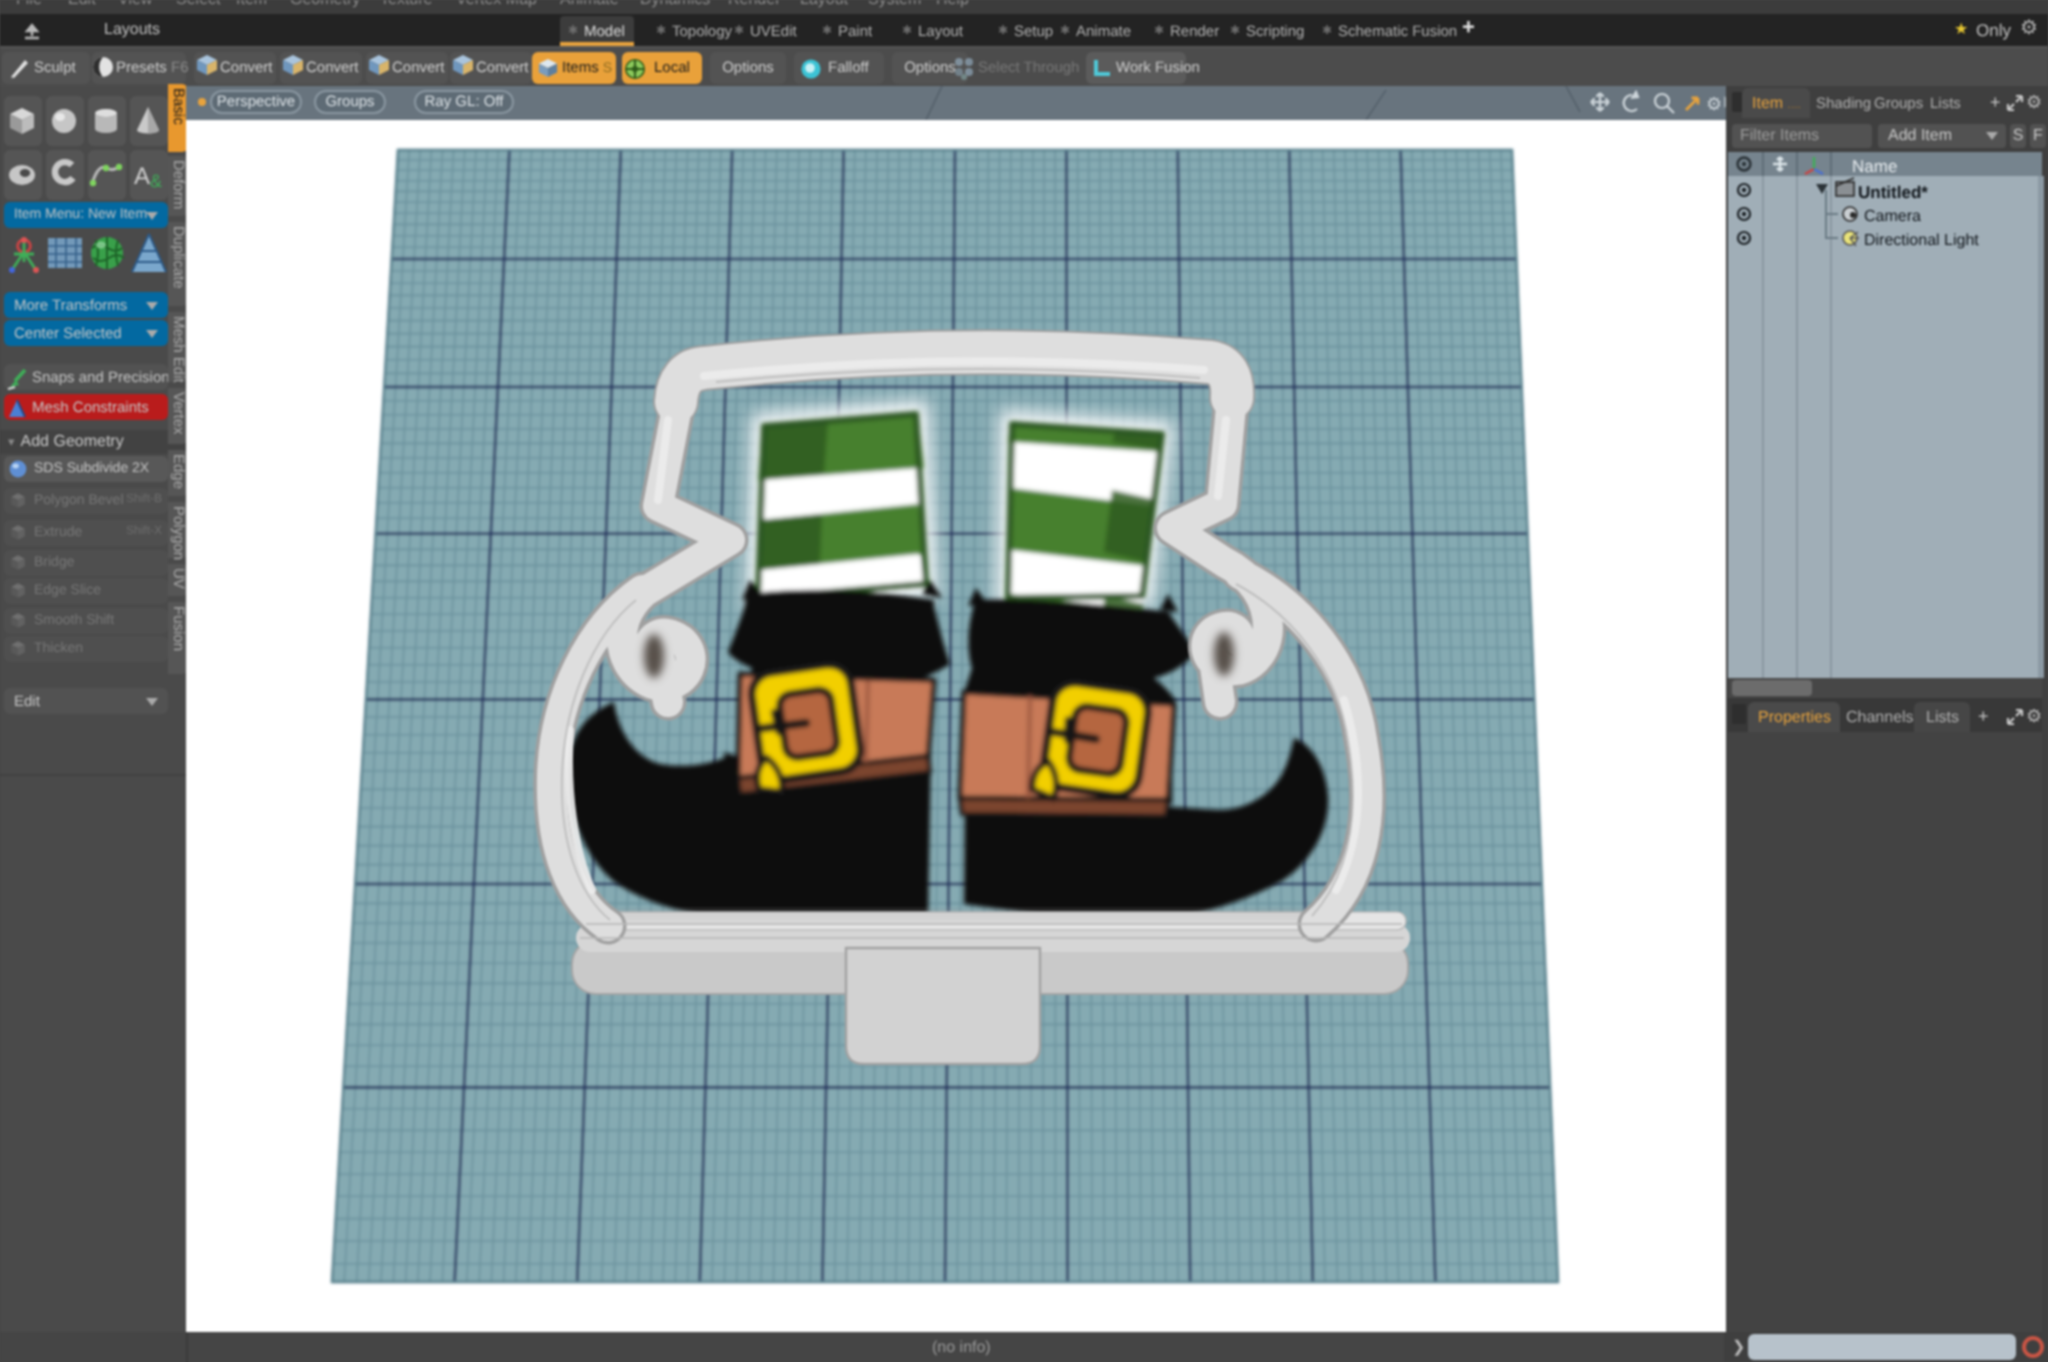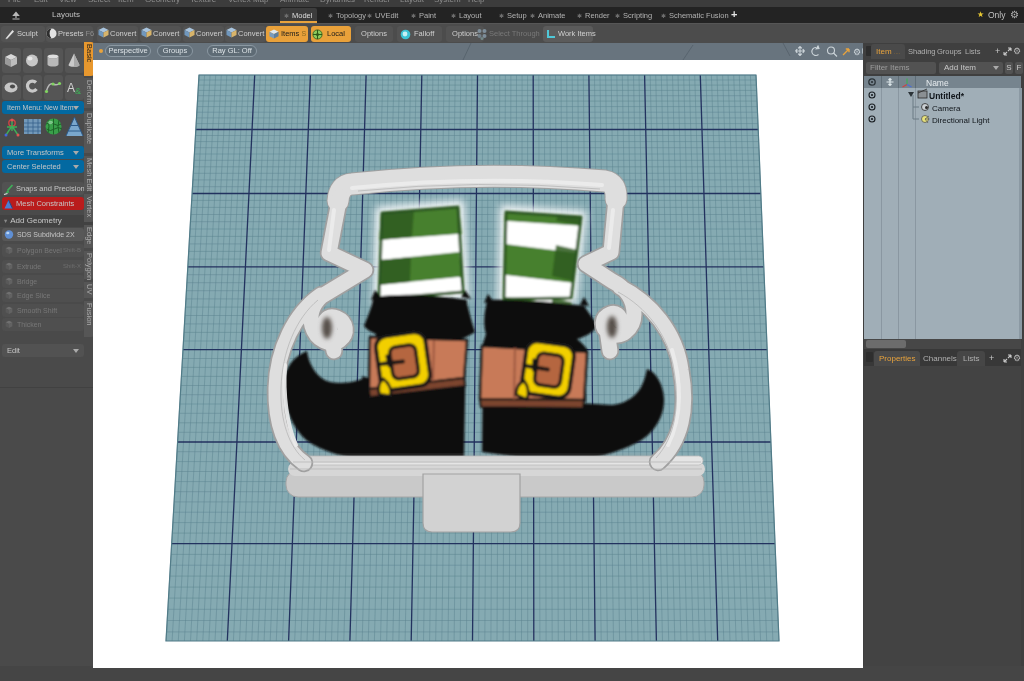--- a/index.html
+++ b/index.html
@@ -119,21 +119,21 @@
       </svg>
       <div class="tbtn" style="left:446px;width:38px">Options</div>
       <div style="position:absolute;left:489px;top:2px;height:16px;font-size:7.5px;line-height:16px;color:#787878">Select Through</div>
       <svg width="12" height="12" viewBox="0 0 12 12" style="position:absolute;left:476px;top:4px" opacity="0.6">
         <circle cx="3.5" cy="3" r="2" fill="#9db8cc"></circle>
         <circle cx="8.5" cy="3" r="2" fill="#9db8cc"></circle>
         <circle cx="3.5" cy="8" r="2" fill="#88a0b0"></circle>
         <circle cx="8.5" cy="8" r="2" fill="#9db8cc"></circle>
         <circle cx="6" cy="10.5" r="1.5" fill="#8aa"></circle>
       </svg>
-      <div class="tbtn" style="left:543px;width:50px;text-align:left;padding-left:15px;background:#5b5b5b">Work Items</div>
+      <div class="tbtn" style="left:543px;width:50px;text-align:left;padding-left:15px;background:#5b5b5b">Work Fusion</div>
       <svg width="10" height="10" viewBox="0 0 10 10" style="position:absolute;left:546px;top:5px">
         <path d="M2 1 V8 H9" stroke="#4fc8d8" stroke-width="2" fill="none"></path>
       </svg>
     </div>
     <div class="abs sidebar">
       <div style="position:absolute;left:2px;top:5px;width:19px;height:25px;background:#555;border-radius:3px"></div>
       <svg width="18" height="18" viewBox="0 0 18 18" style="position:absolute;left:2px;top:8px">
         <polygon points="9,3 15,6 9,9 3,6" fill="#d8d8d8"></polygon>
         <polygon points="3,6 9,9 9,16 3,13" fill="#9a9a9a"></polygon>
         <polygon points="9,9 15,6 15,13 9,16" fill="#bcbcbc"></polygon>
@@ -466,12 +466,20 @@
       <div style="position:absolute;left:11px;top:308px;height:15px;background:#4a4a4a;border-radius:3px 3px 0 0;color:#e8a33d;font-size:8px;line-height:15px;padding:0 5px">Properties</div>
       <div style="position:absolute;left:57px;top:308px;height:15px;color:#b0b0b0;font-size:8px;line-height:15px;padding:0 3px">Channels</div>
       <div style="position:absolute;left:94px;top:308px;height:15px;background:#464646;border-radius:3px 3px 0 0;color:#b0b0b0;font-size:8px;line-height:15px;padding:0 6px">Lists</div>
       <div style="position:absolute;left:126px;top:308px;color:#c8c8c8;font-size:9px;line-height:15px">+</div>
       <svg width="9" height="9" style="position:absolute;left:140px;top:311px">
         <path d="M1 8 L4 5 M5 4 L8 1 M8 1 h-3 M8 1 v3 M1 8 h3 M1 8 v-3" stroke="#c8c8c8" stroke-width="1.1"></path>
       </svg>
       <div style="position:absolute;left:150px;top:308px;color:#b8b8b8;font-size:9px;line-height:15px">⚙</div>
       <div style="position:absolute;left:1px;top:323px;width:157px;height:300px;background:#434343"></div>
     </div>
+    <div class="abs bottombar">
+      <div style="position:absolute;left:93px;top:0;width:1px;height:18px;background:#3a3a3a"></div>
+      <div style="position:absolute;left:466px;top:3px;font-size:8px;color:#9a9a9a">(no info)</div>
+      <div style="position:absolute;left:862px;top:0;width:162px;height:15px;background:#3f3f3f"></div>
+      <div style="position:absolute;left:866px;top:3px;font-size:8px;color:#bbb">❯</div>
+      <div style="position:absolute;left:874px;top:1px;width:134px;height:13px;background:#b7c2cb;border-radius:3px"></div>
+      <div style="position:absolute;left:1011px;top:2px;width:11px;height:11px;border:2px solid #c85545;border-radius:50%"></div>
+    </div>
   </div>
 </body></html>

